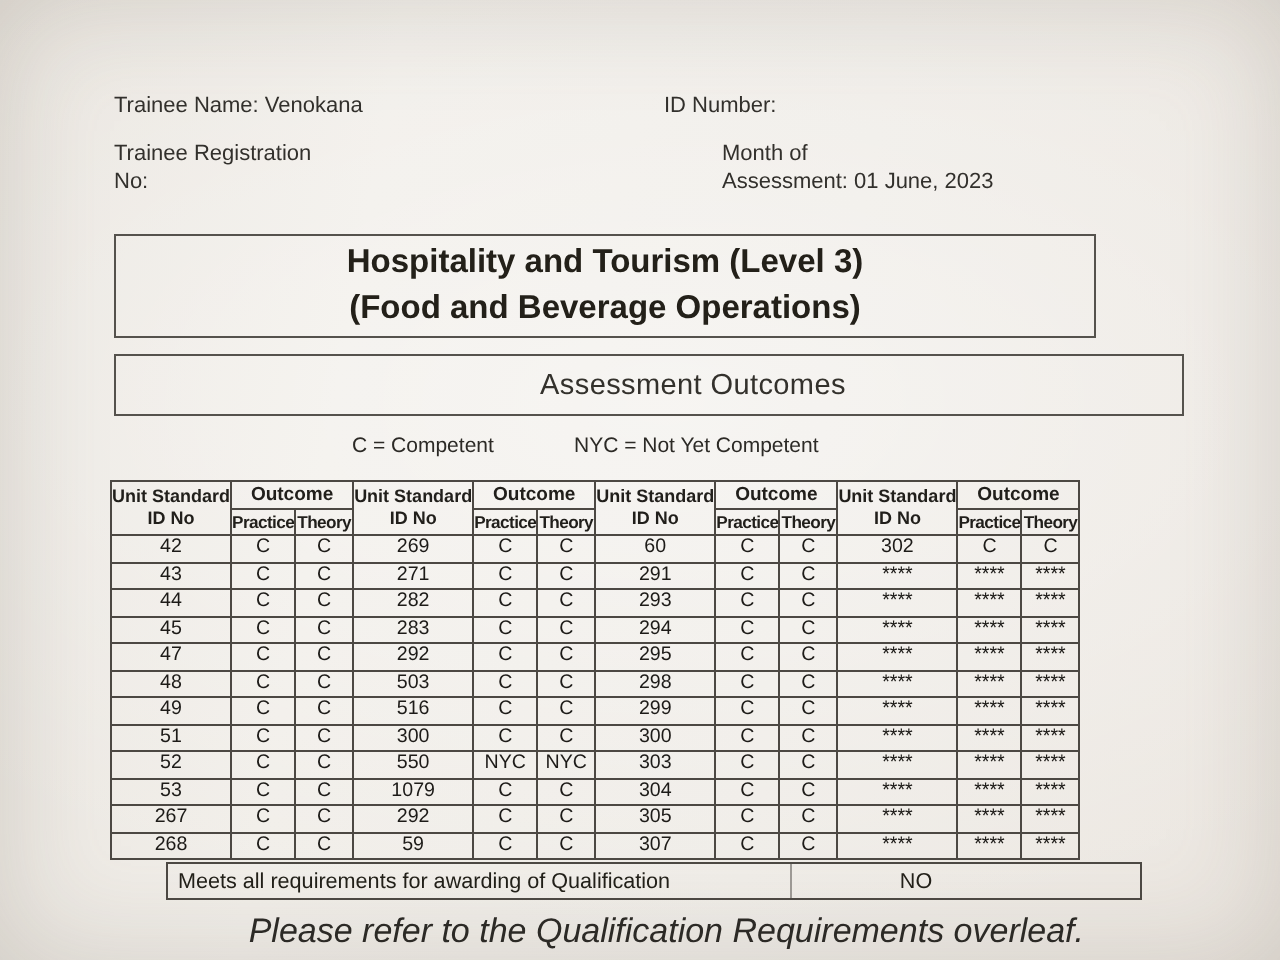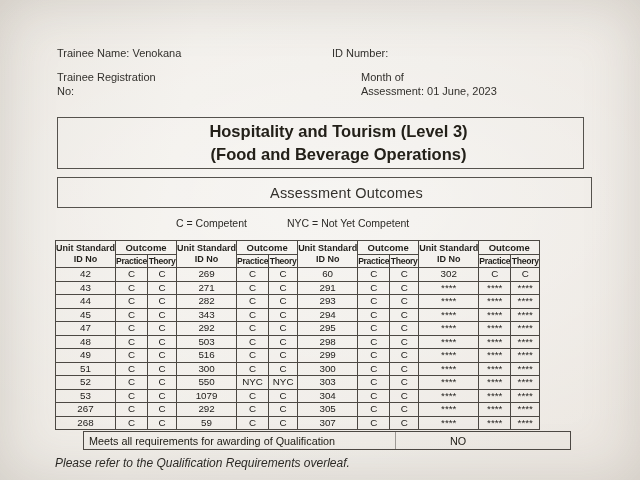--- a/index.html
+++ b/index.html
@@ -11,21 +11,21 @@
       radial-gradient(130% 95% at 52% 42%, rgba(255,255,255,0.45) 0%, rgba(255,255,255,0) 60%),
       linear-gradient(100deg,#eae6e0 0%,#f1eee9 28%,#efece7 62%,#ece7e1 100%);
     box-shadow:inset 0 0 55px rgba(115,104,92,0.22);
     overflow:hidden;
   }
   .abs{position:absolute;}
   .hdr-label{font-size:11px;line-height:13.5px;color:#32302c;}
   .title-box{
     left:57px;top:117px;width:489px;height:50px;
     border:1.5px solid #55524d;display:flex;flex-direction:column;
-    align-items:center;justify-content:center;text-align:center;padding-left:36px;
+    align-items:center;justify-content:center;text-align:center;
   }
   .title-line{font-size:16.5px;font-weight:bold;line-height:23px;color:#232019;}
   .section-box{
     left:57px;top:177px;width:489px;height:29px;
     border:1.5px solid #55524d;display:flex;align-items:center;justify-content:center;padding-left:44px;
   }
   .section-title{font-size:14.5px;color:#33312c;letter-spacing:0.2px;}
   .legend-item{font-size:10.5px;color:#2c2a26;}
   table.outcomes{
     position:absolute;left:55px;top:240px;border-collapse:collapse;table-layout:fixed;
@@ -44,22 +44,22 @@
   .outcome-heading{font-size:11px;font-weight:bold;color:#26241f;}
   .result-box{
     left:55px;top:431px;width:486px;height:17px;
     border:1.2px solid #4c4843;
     margin-left:28px;
   }
   .result-box .divider{position:absolute;left:64%;top:0;bottom:0;width:1px;background:rgba(76,72,67,0.5);}
   .result-label{position:absolute;left:5px;top:50%;transform:translateY(-50%);font-size:10.8px;color:#222019;}
   .result-value{position:absolute;left:374px;top:50%;transform:translate(-50%,-50%);font-size:10.8px;color:#222019;}
   .footer-note{
-    left:55px;top:456px;width:487px;text-align:left;
-    font-size:12px;font-style:italic;color:#2c2a26;font-family:"Liberation Sans", sans-serif;
+    left:55px;top:456px;width:487px;text-align:right;
+    font-size:17px;font-style:italic;color:#2c2a26;font-family:"Liberation Sans", sans-serif;
   }
 </style>
 </head>
 <body>
 
 <div class="sheet">
 
   <div class="abs hdr-label" style="left:57px;top:47px;">Trainee Name: Venokana</div>
   <div class="abs hdr-label" style="left:332px;top:47px;">ID Number:</div>
 
@@ -173,21 +173,21 @@
           <td>C</td>
           <td>C</td>
           <td>****</td>
           <td>****</td>
           <td>****</td>
         </tr>
         <tr>
           <td>45</td>
           <td>C</td>
           <td>C</td>
-          <td>343</td>
+          <td>283</td>
           <td>C</td>
           <td>C</td>
           <td>294</td>
           <td>C</td>
           <td>C</td>
           <td>****</td>
           <td>****</td>
           <td>****</td>
         </tr>
         <tr>

